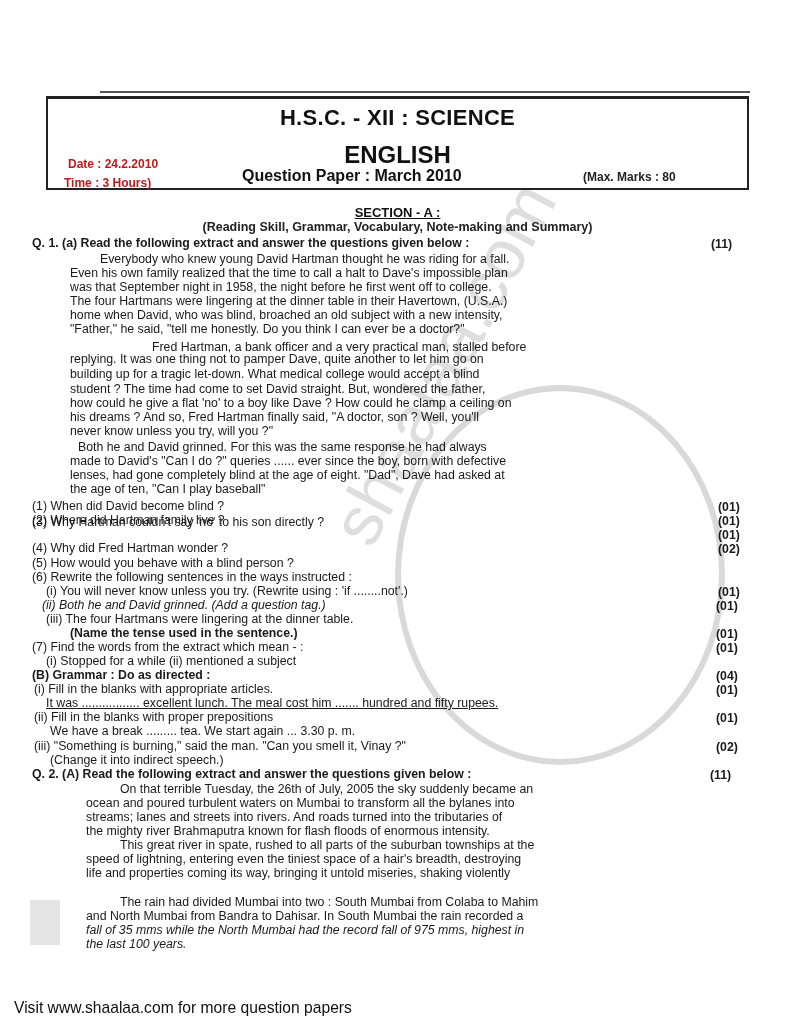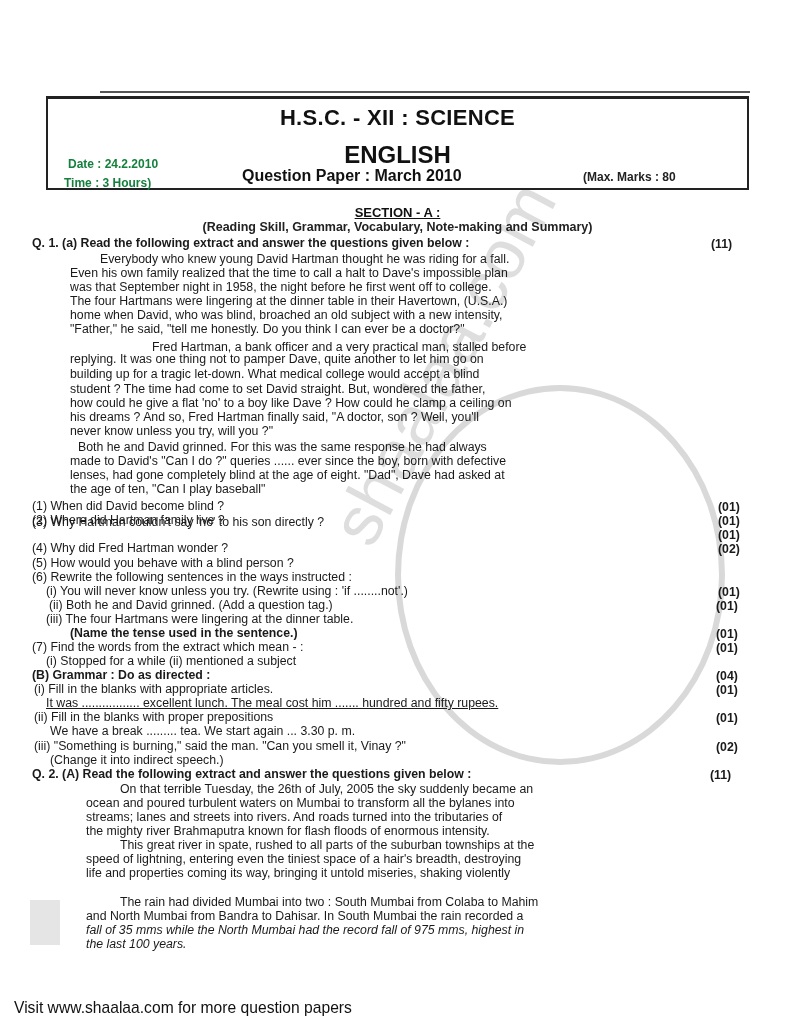--- a/index.html
+++ b/index.html
@@ -7,21 +7,21 @@
          font-family:"Liberation Sans", sans-serif; }
   .page { position:absolute; left:0; top:0; width:800px; height:1035px; }
   .scan { position:absolute; left:30px; top:90px; width:735px; height:860px; }
   .header-box { position:absolute; left:16px; top:6px; width:703px; height:94px;
                 border:2px solid #222; border-top-width:3px; box-sizing:border-box; }
   .header-topline { position:absolute; left:70px; top:1px; width:650px; height:2px; background:#555; }
   .title { position:absolute; left:0; right:0; top:6px; text-align:center; font-weight:bold;
            font-size:22px; letter-spacing:0.3px; color:#111; }
   .subject { position:absolute; left:0; right:0; top:42px; text-align:center; font-weight:bold;
              font-size:24px; color:#111; }
-  .meta { position:absolute; font-weight:bold; font-size:12px; color:#15803d; }
+  .meta { position:absolute; font-weight:bold; font-size:12px; color:#b91c1c; }
   .paper-line { position:absolute; left:212px; top:77px; font-weight:bold; font-size:16px; color:#111; }
   .max-marks { position:absolute; left:553px; top:80px; font-weight:bold; font-size:12px; color:#222; }
 
   .section-title { position:absolute; left:0; right:0; top:115px; text-align:center; font-weight:bold;
                    font-size:13px; text-decoration:underline; color:#111; }
   .section-sub { position:absolute; left:0; right:0; top:130px; text-align:center; font-weight:bold;
                  font-size:12.5px; color:#222; }
   .line { position:absolute; font-size:12.3px; white-space:nowrap; color:#1a1a1a; line-height:14px; }
   .b { font-weight:bold; }
   .i { font-style:italic; }
@@ -84,21 +84,21 @@
     <div class="line" style="left:2px; top:423px;">(2) Where did Hartman family live ?</div>
     <div class="mark" style="left:688px; top:424px;">(01)</div>
     <div class="line" style="left:2px; top:425px;">(3) Why Hartman couldn't say 'no' to his son directly ?</div>
     <div class="mark" style="left:688px; top:438px;">(01)</div>
     <div class="line" style="left:2px; top:451px;">(4) Why did Fred Hartman wonder ?</div>
     <div class="mark" style="left:688px; top:452px;">(02)</div>
     <div class="line" style="left:2px; top:466px;">(5) How would you behave with a blind person  ?</div>
     <div class="line" style="left:2px; top:480px;">(6) Rewrite the following sentences in the ways instructed :</div>
     <div class="line" style="left:16px; top:494px;">(i) You will never know unless you try. (Rewrite using : 'if ........not'.)</div>
     <div class="mark" style="left:688px; top:495px;">(01)</div>
-    <div class="line" style="left:19px; top:508px;">(ii) Both he and David grinned. (Add a question tag.)</div>
+    <div class="line" style="left:12px; top:508px;font-style:italic;">(ii) Both he and David grinned. (Add a question tag.)</div>
     <div class="mark" style="left:686px; top:509px;">(01)</div>
     <div class="line" style="left:16px; top:522px;">(iii) The four Hartmans were lingering at the dinner table.</div>
     <div class="line b" style="left:40px; top:536px;">(Name the tense used in the sentence.)</div>
     <div class="mark" style="left:686px; top:537px;">(01)</div>
     <div class="line" style="left:2px; top:550px;">(7) Find the words from the extract which mean - :</div>
     <div class="mark" style="left:686px; top:551px;">(01)</div>
     <div class="line" style="left:16px; top:564px;">(i) Stopped for a while        (ii) mentioned a subject</div>
 
     <div class="line b" style="left:2px; top:578px;">(B) Grammar : Do as directed :</div>
     <div class="mark" style="left:686px; top:579px;">(04)</div>

